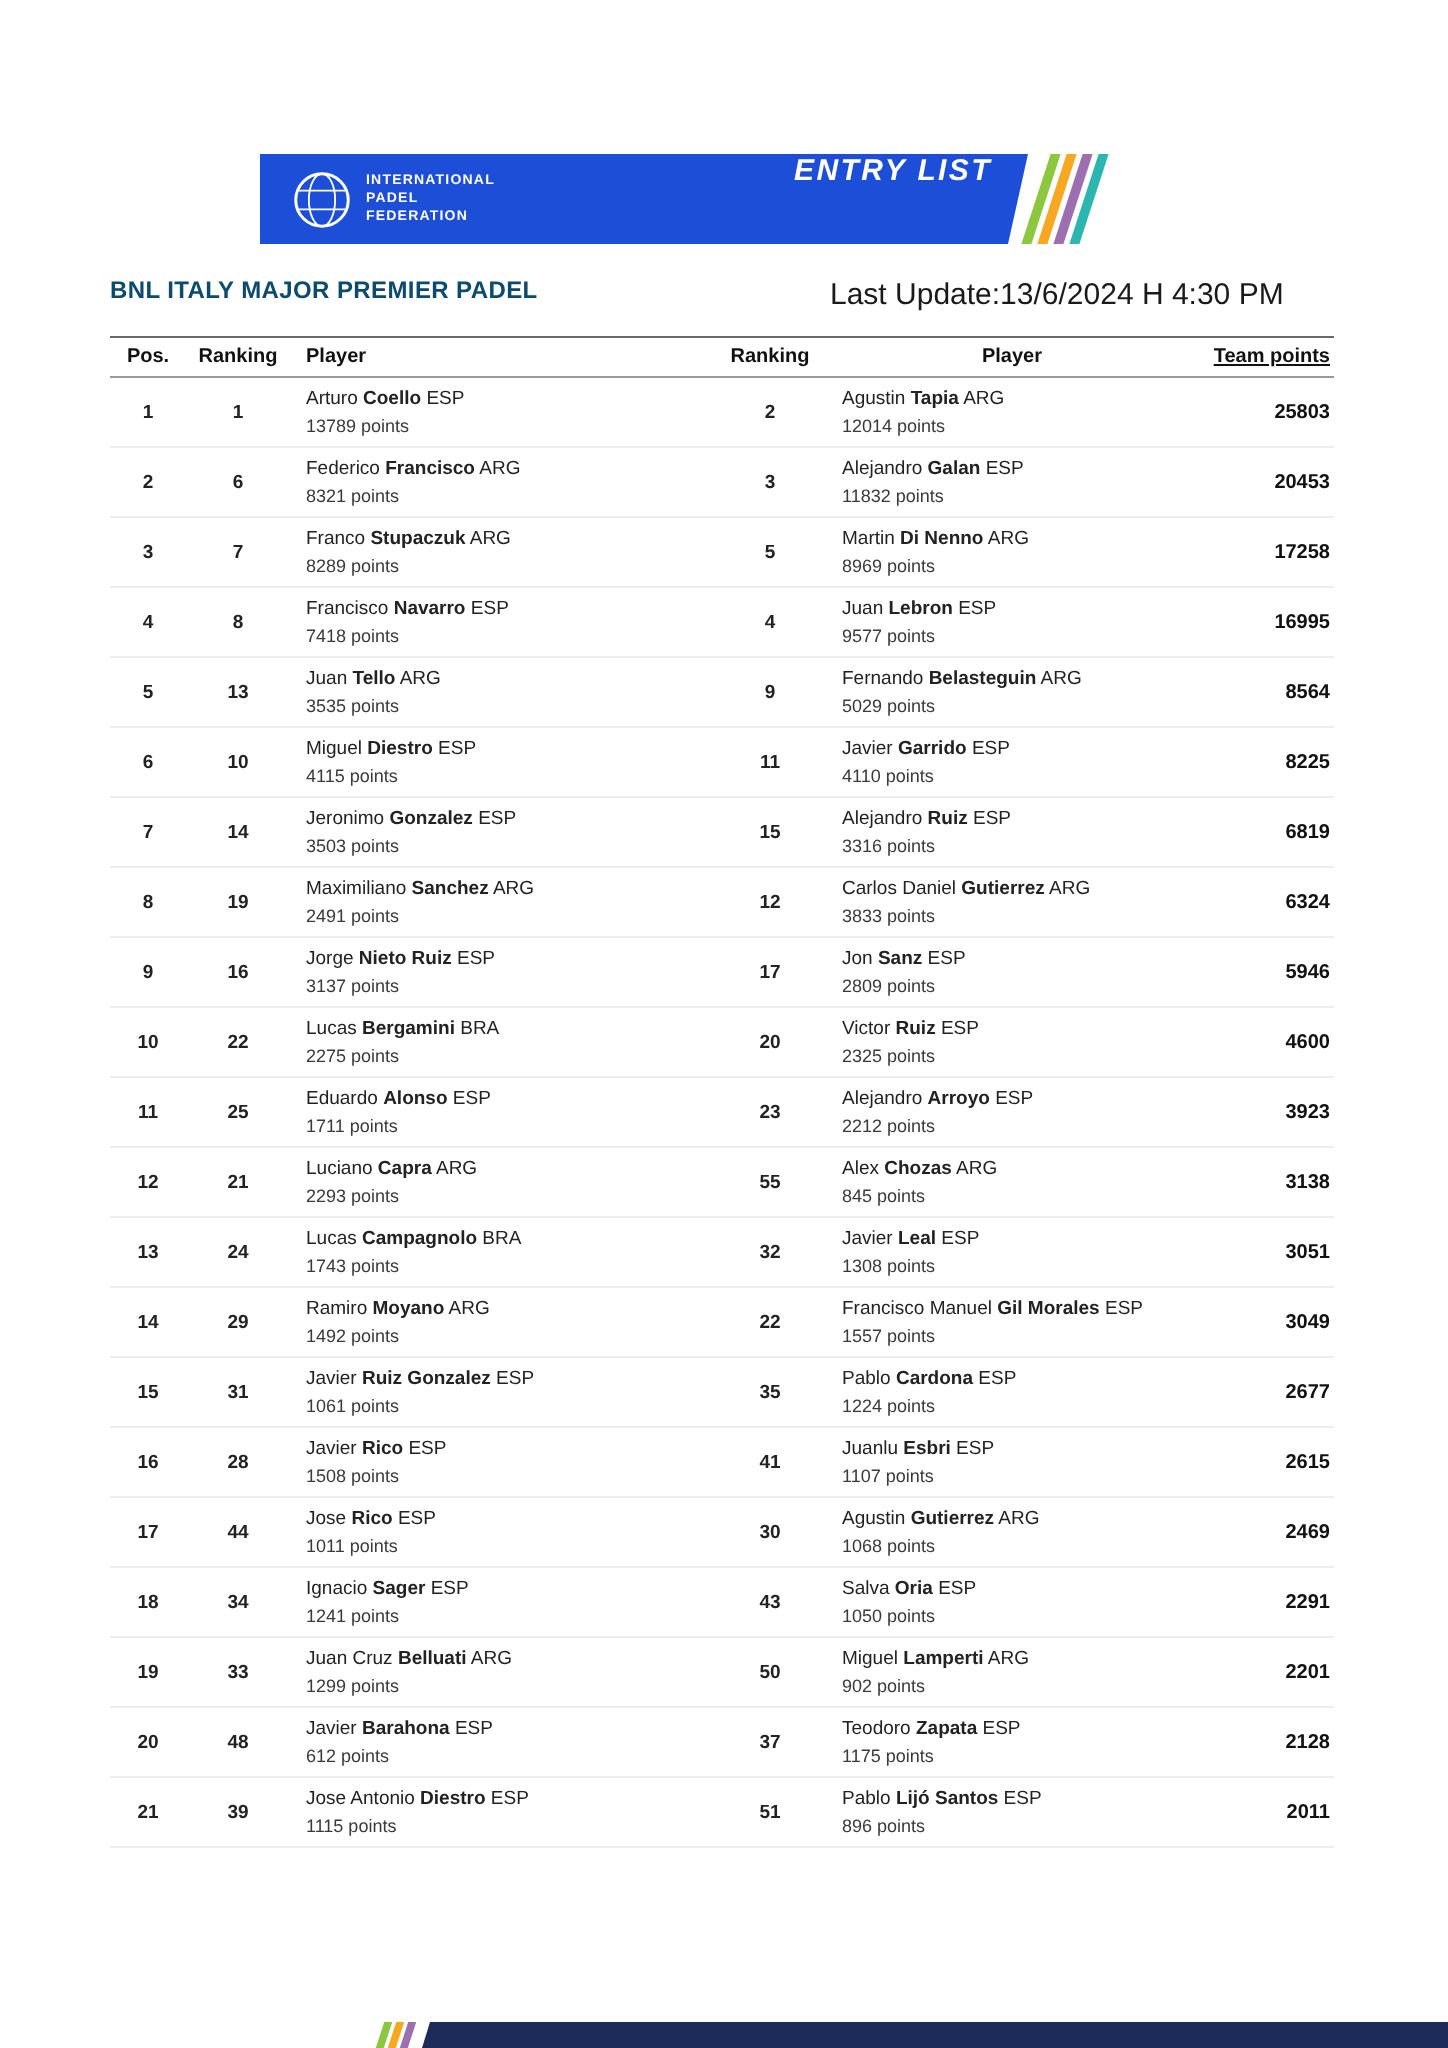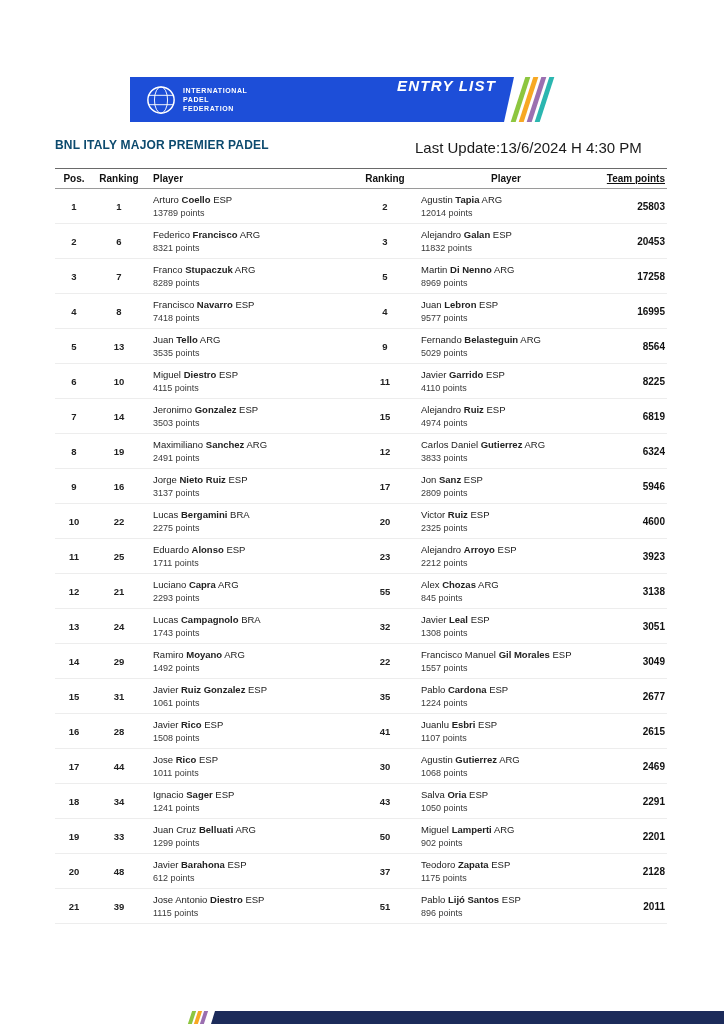--- a/index.html
+++ b/index.html
@@ -223,21 +223,21 @@
   <tr>
     <td class="c-pos">7</td>
     <td class="c-rank">14</td>
     <td class="c-player">
       <div class="pname"><span class="first">Jeronimo</span> <span class="last">Gonzalez</span> <span class="country">ESP</span></div>
       <div class="ppoints">3503 points</div>
     </td>
     <td class="c-rank">15</td>
     <td class="c-player">
       <div class="pname"><span class="first">Alejandro</span> <span class="last">Ruiz</span> <span class="country">ESP</span></div>
-      <div class="ppoints">4974 points</div>
+      <div class="ppoints">3316 points</div>
     </td>
     <td class="c-team">6819</td>
   </tr>
 
   <tr>
     <td class="c-pos">8</td>
     <td class="c-rank">19</td>
     <td class="c-player">
       <div class="pname"><span class="first">Maximiliano</span> <span class="last">Sanchez</span> <span class="country">ARG</span></div>
       <div class="ppoints">2491 points</div>

